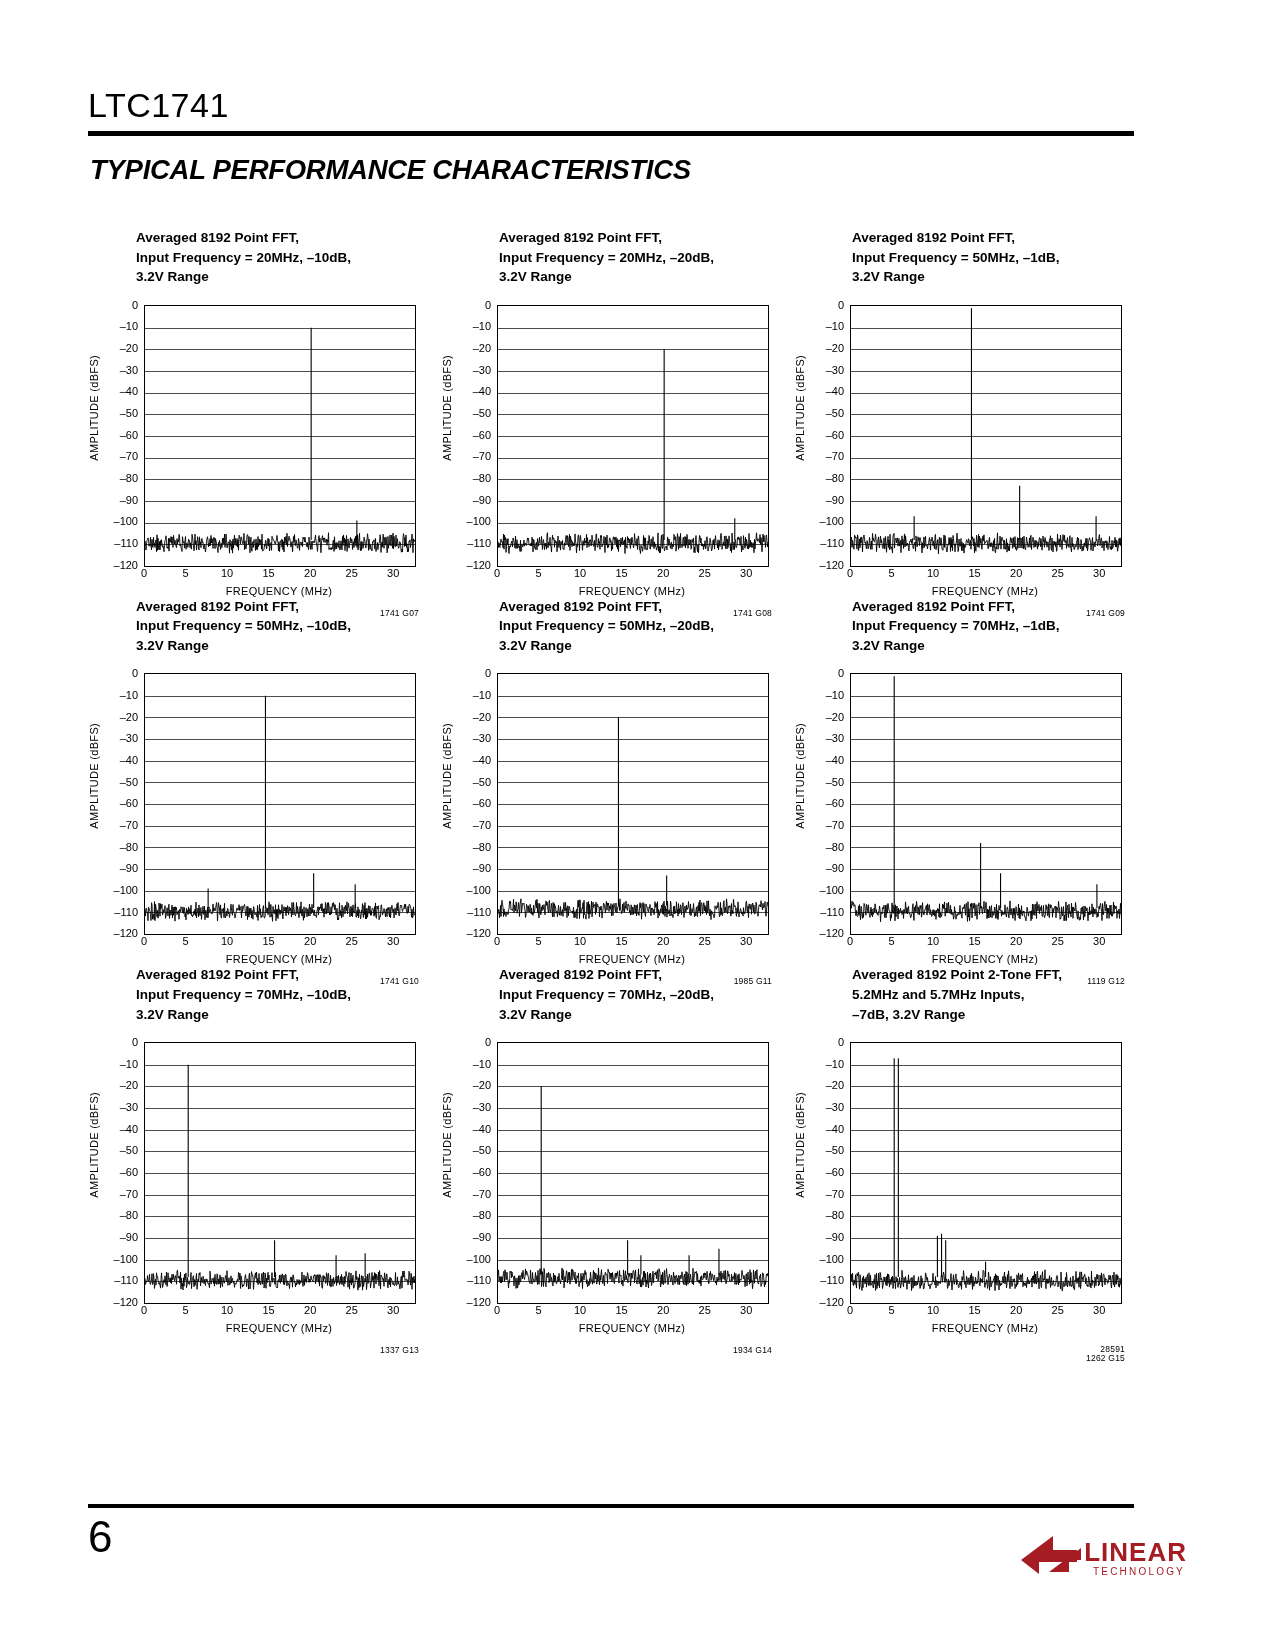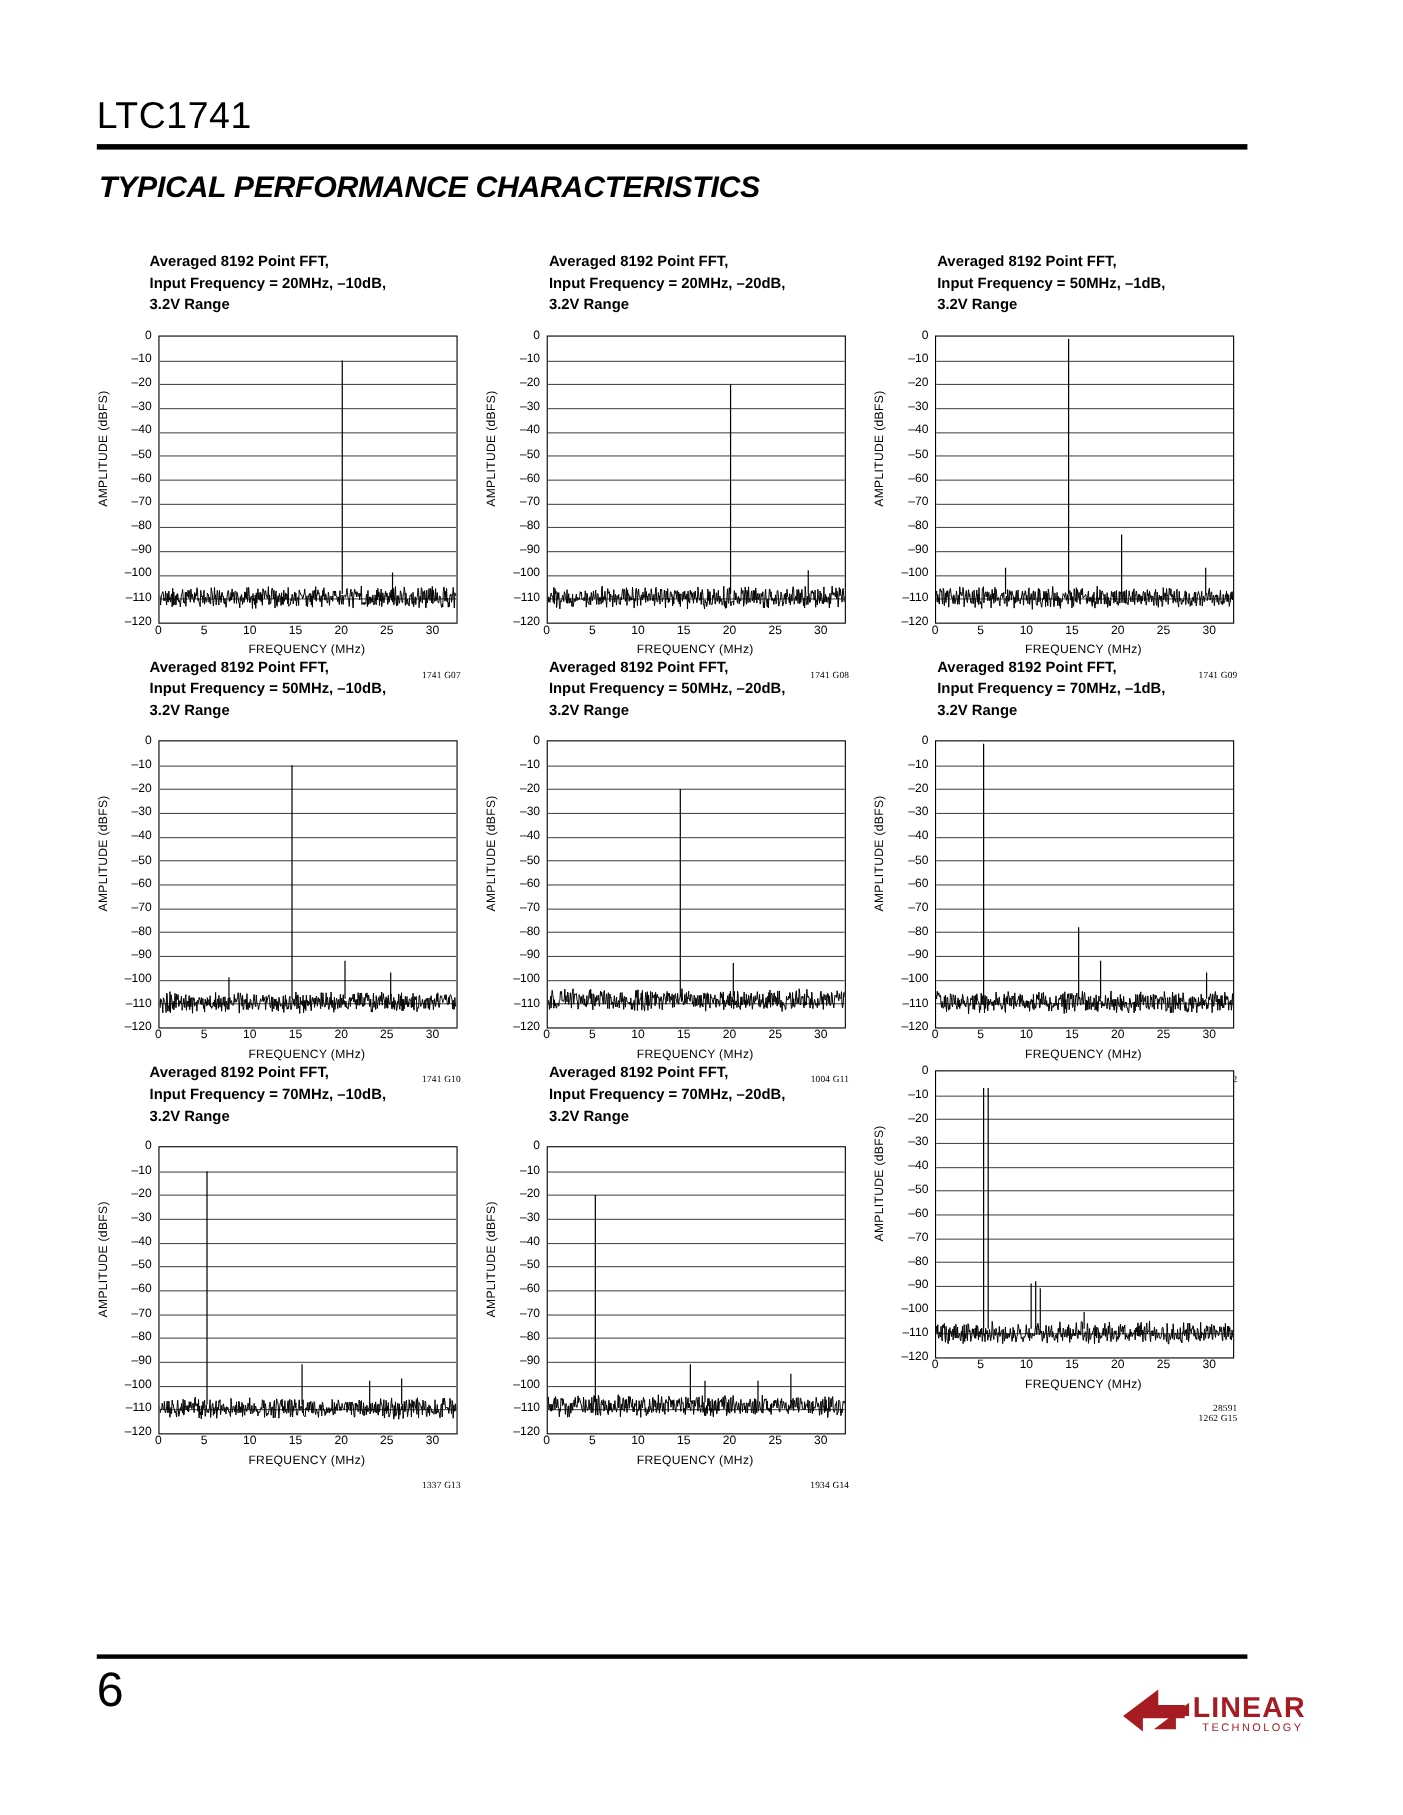--- a/index.html
+++ b/index.html
@@ -145,21 +145,20 @@
     font-size: 11px;
     letter-spacing: 0.3px;
   }
   .fignum {
     position: absolute;
     right: 18px;
     top: 311px;
     font-size: 8.5px;
     letter-spacing: 0.2px;
     color: #000;
-    font-family: Liberation Serif, serif;
   }
   .fignum.two-line {
     line-height: 1.05;
     text-align: right;
   }
   svg.trace {
     position: absolute;
     left: 0;
     top: 0;
   }
@@ -464,21 +463,21 @@
             <div class="xticks">
               <div class="xtick-label" style="left: 0px;">0</div>
               <div class="xtick-label" style="left: 41.5385px;">5</div>
               <div class="xtick-label" style="left: 83.0769px;">10</div>
               <div class="xtick-label" style="left: 124.615px;">15</div>
               <div class="xtick-label" style="left: 166.154px;">20</div>
               <div class="xtick-label" style="left: 207.692px;">25</div>
               <div class="xtick-label" style="left: 249.231px;">30</div>
             </div>
             <div class="xlabel">FREQUENCY (MHz)</div>
-            <div class="fignum">1004 G11</div>
+            <div class="fignum">1985 G11</div>
           </div>
         </div>
         <div class="chart-cell">
           <div class="chart-title indent">Averaged 8192 Point FFT,
 Input Frequency = 70MHz, –1dB,
 3.2V Range</div>
           <div class="plot-wrap">
             <div class="ylabel">AMPLITUDE (dBFS)</div>
             <div class="yticks">
               <div class="ytick-label" style="top: 0px;">0</div>
@@ -623,20 +622,23 @@
               <div class="xtick-label" style="left: 124.615px;">15</div>
               <div class="xtick-label" style="left: 166.154px;">20</div>
               <div class="xtick-label" style="left: 207.692px;">25</div>
               <div class="xtick-label" style="left: 249.231px;">30</div>
             </div>
             <div class="xlabel">FREQUENCY (MHz)</div>
             <div class="fignum">1934 G14</div>
           </div>
         </div>
         <div class="chart-cell">
+          <div class="chart-title indent">Averaged 8192 Point 2-Tone FFT,
+5.2MHz and 5.7MHz Inputs,
+ –7dB, 3.2V Range</div>
           <div class="plot-wrap">
             <div class="ylabel">AMPLITUDE (dBFS)</div>
             <div class="yticks">
               <div class="ytick-label" style="top: 0px;">0</div>
               <div class="ytick-label" style="top: 21.6667px;">–10</div>
               <div class="ytick-label" style="top: 43.3333px;">–20</div>
               <div class="ytick-label" style="top: 65px;">–30</div>
               <div class="ytick-label" style="top: 86.6667px;">–40</div>
               <div class="ytick-label" style="top: 108.333px;">–50</div>
               <div class="ytick-label" style="top: 130px;">–60</div>

